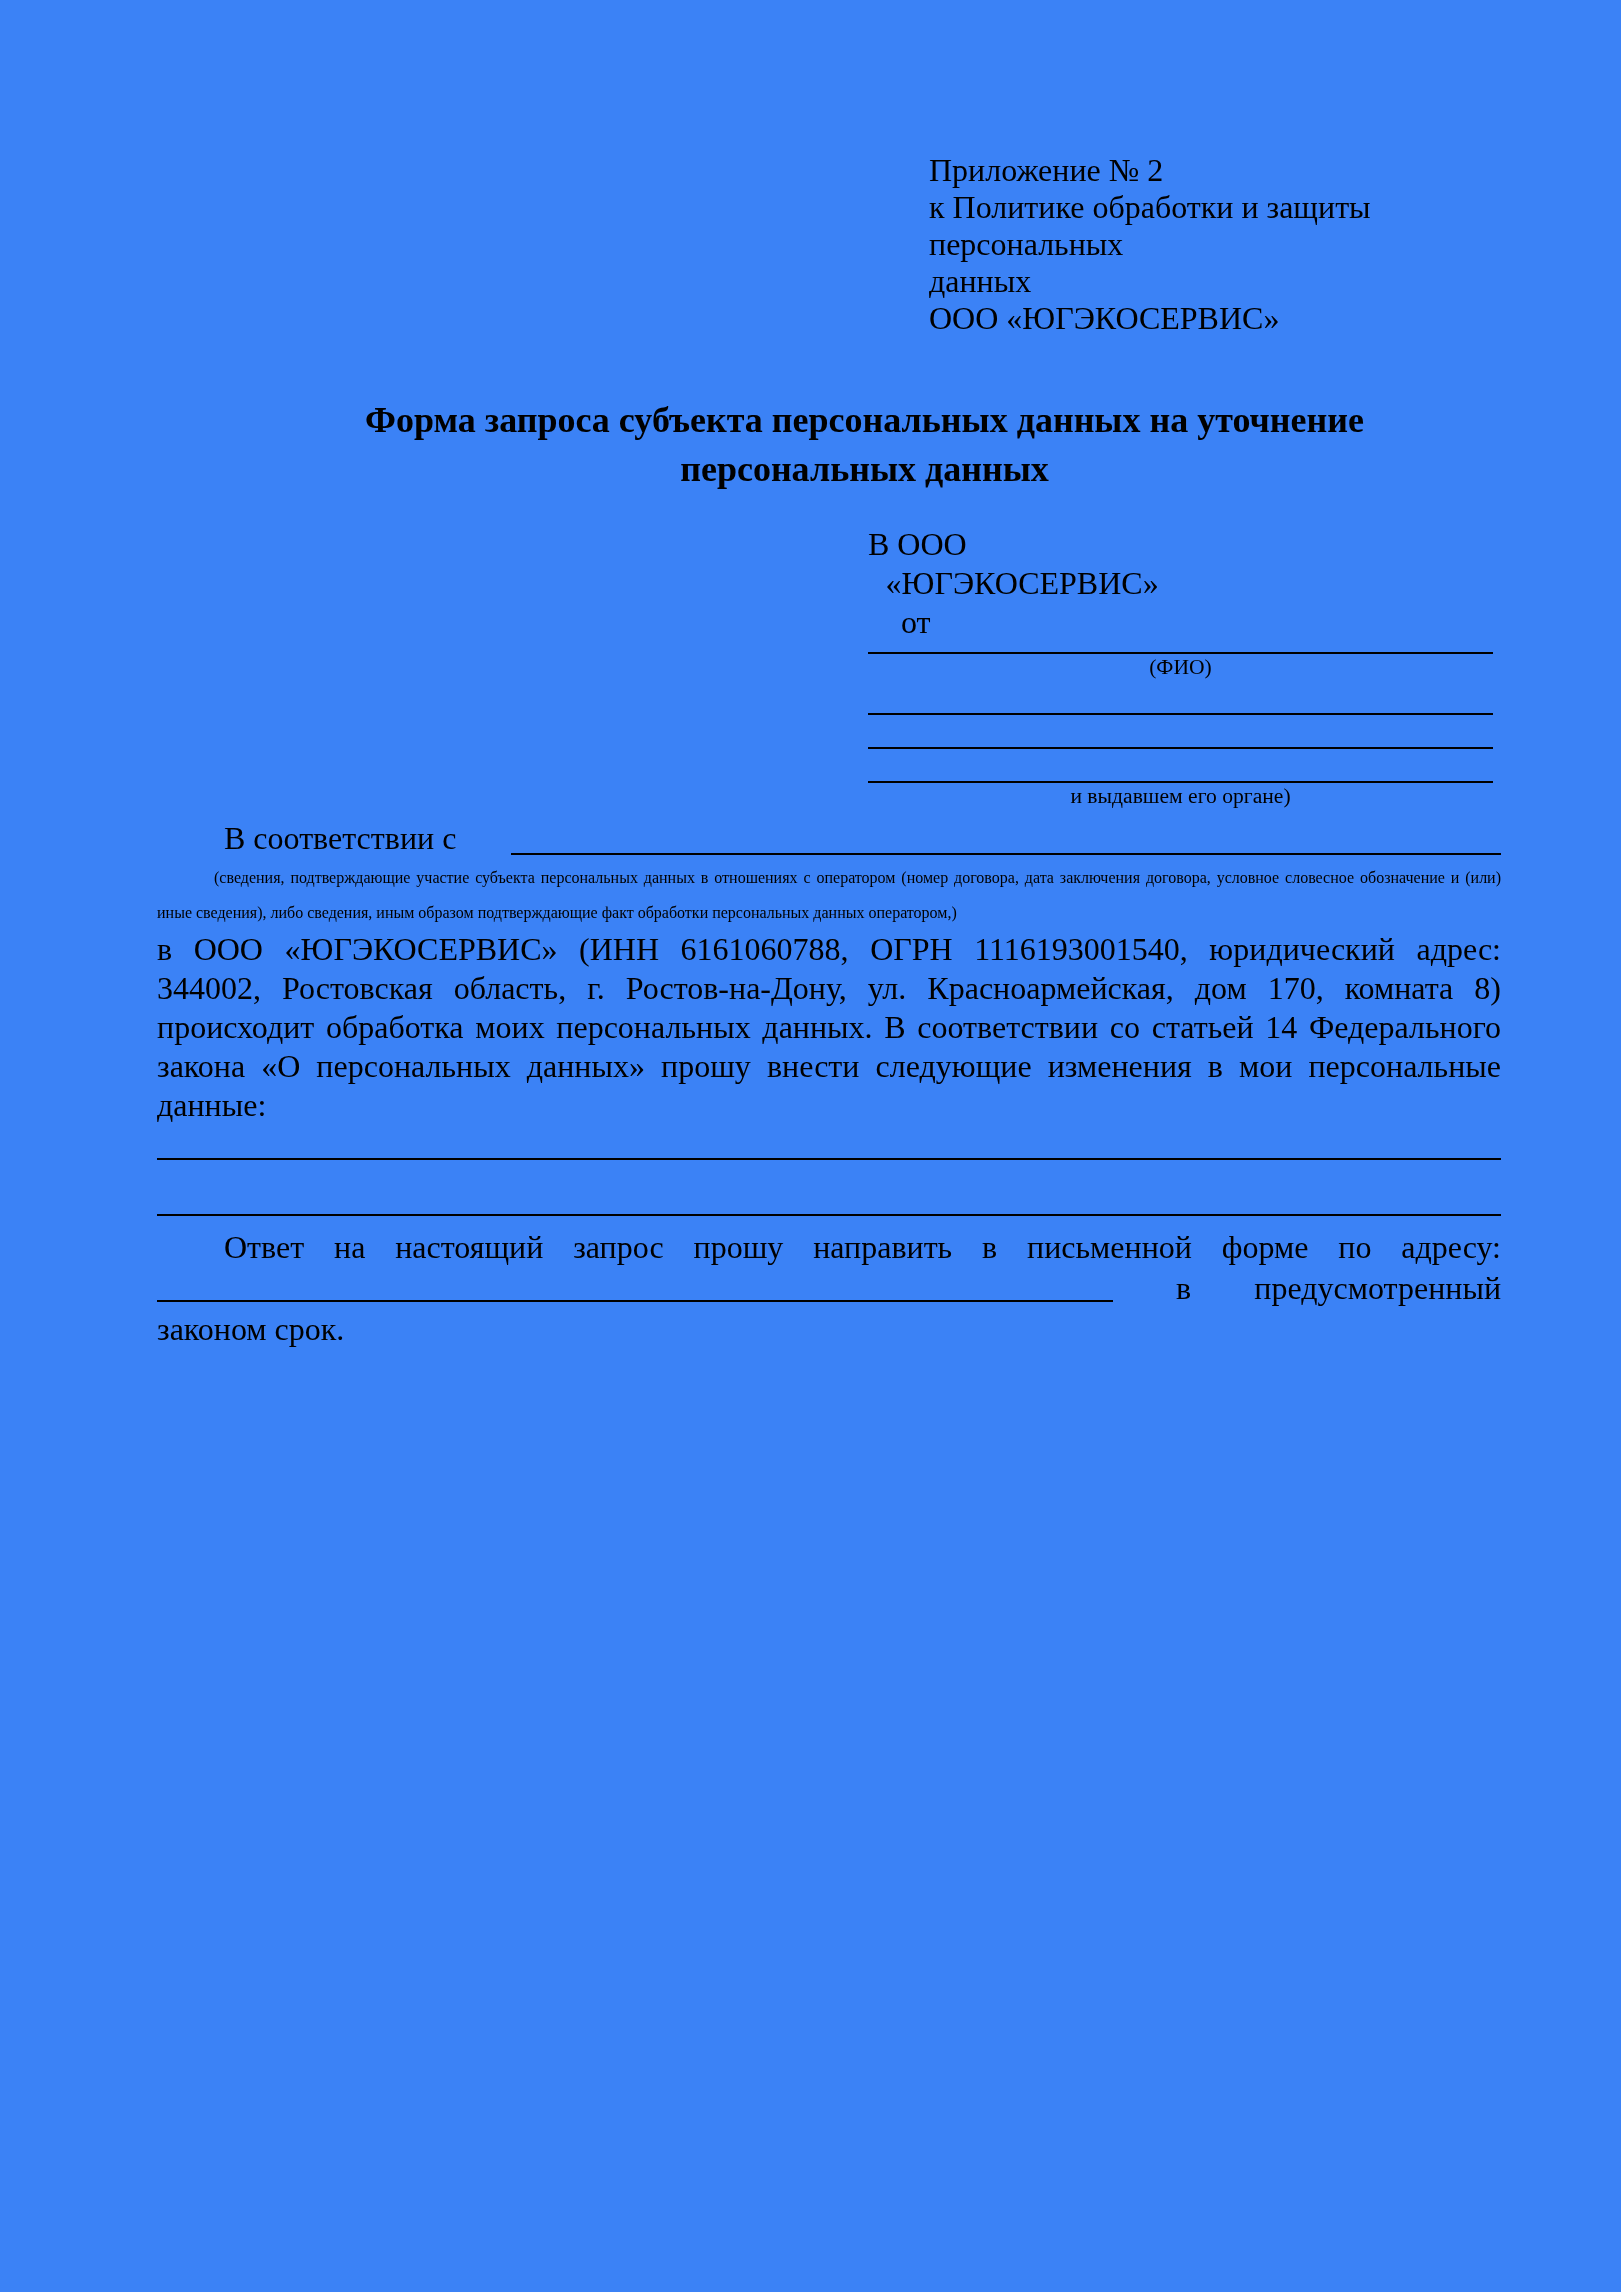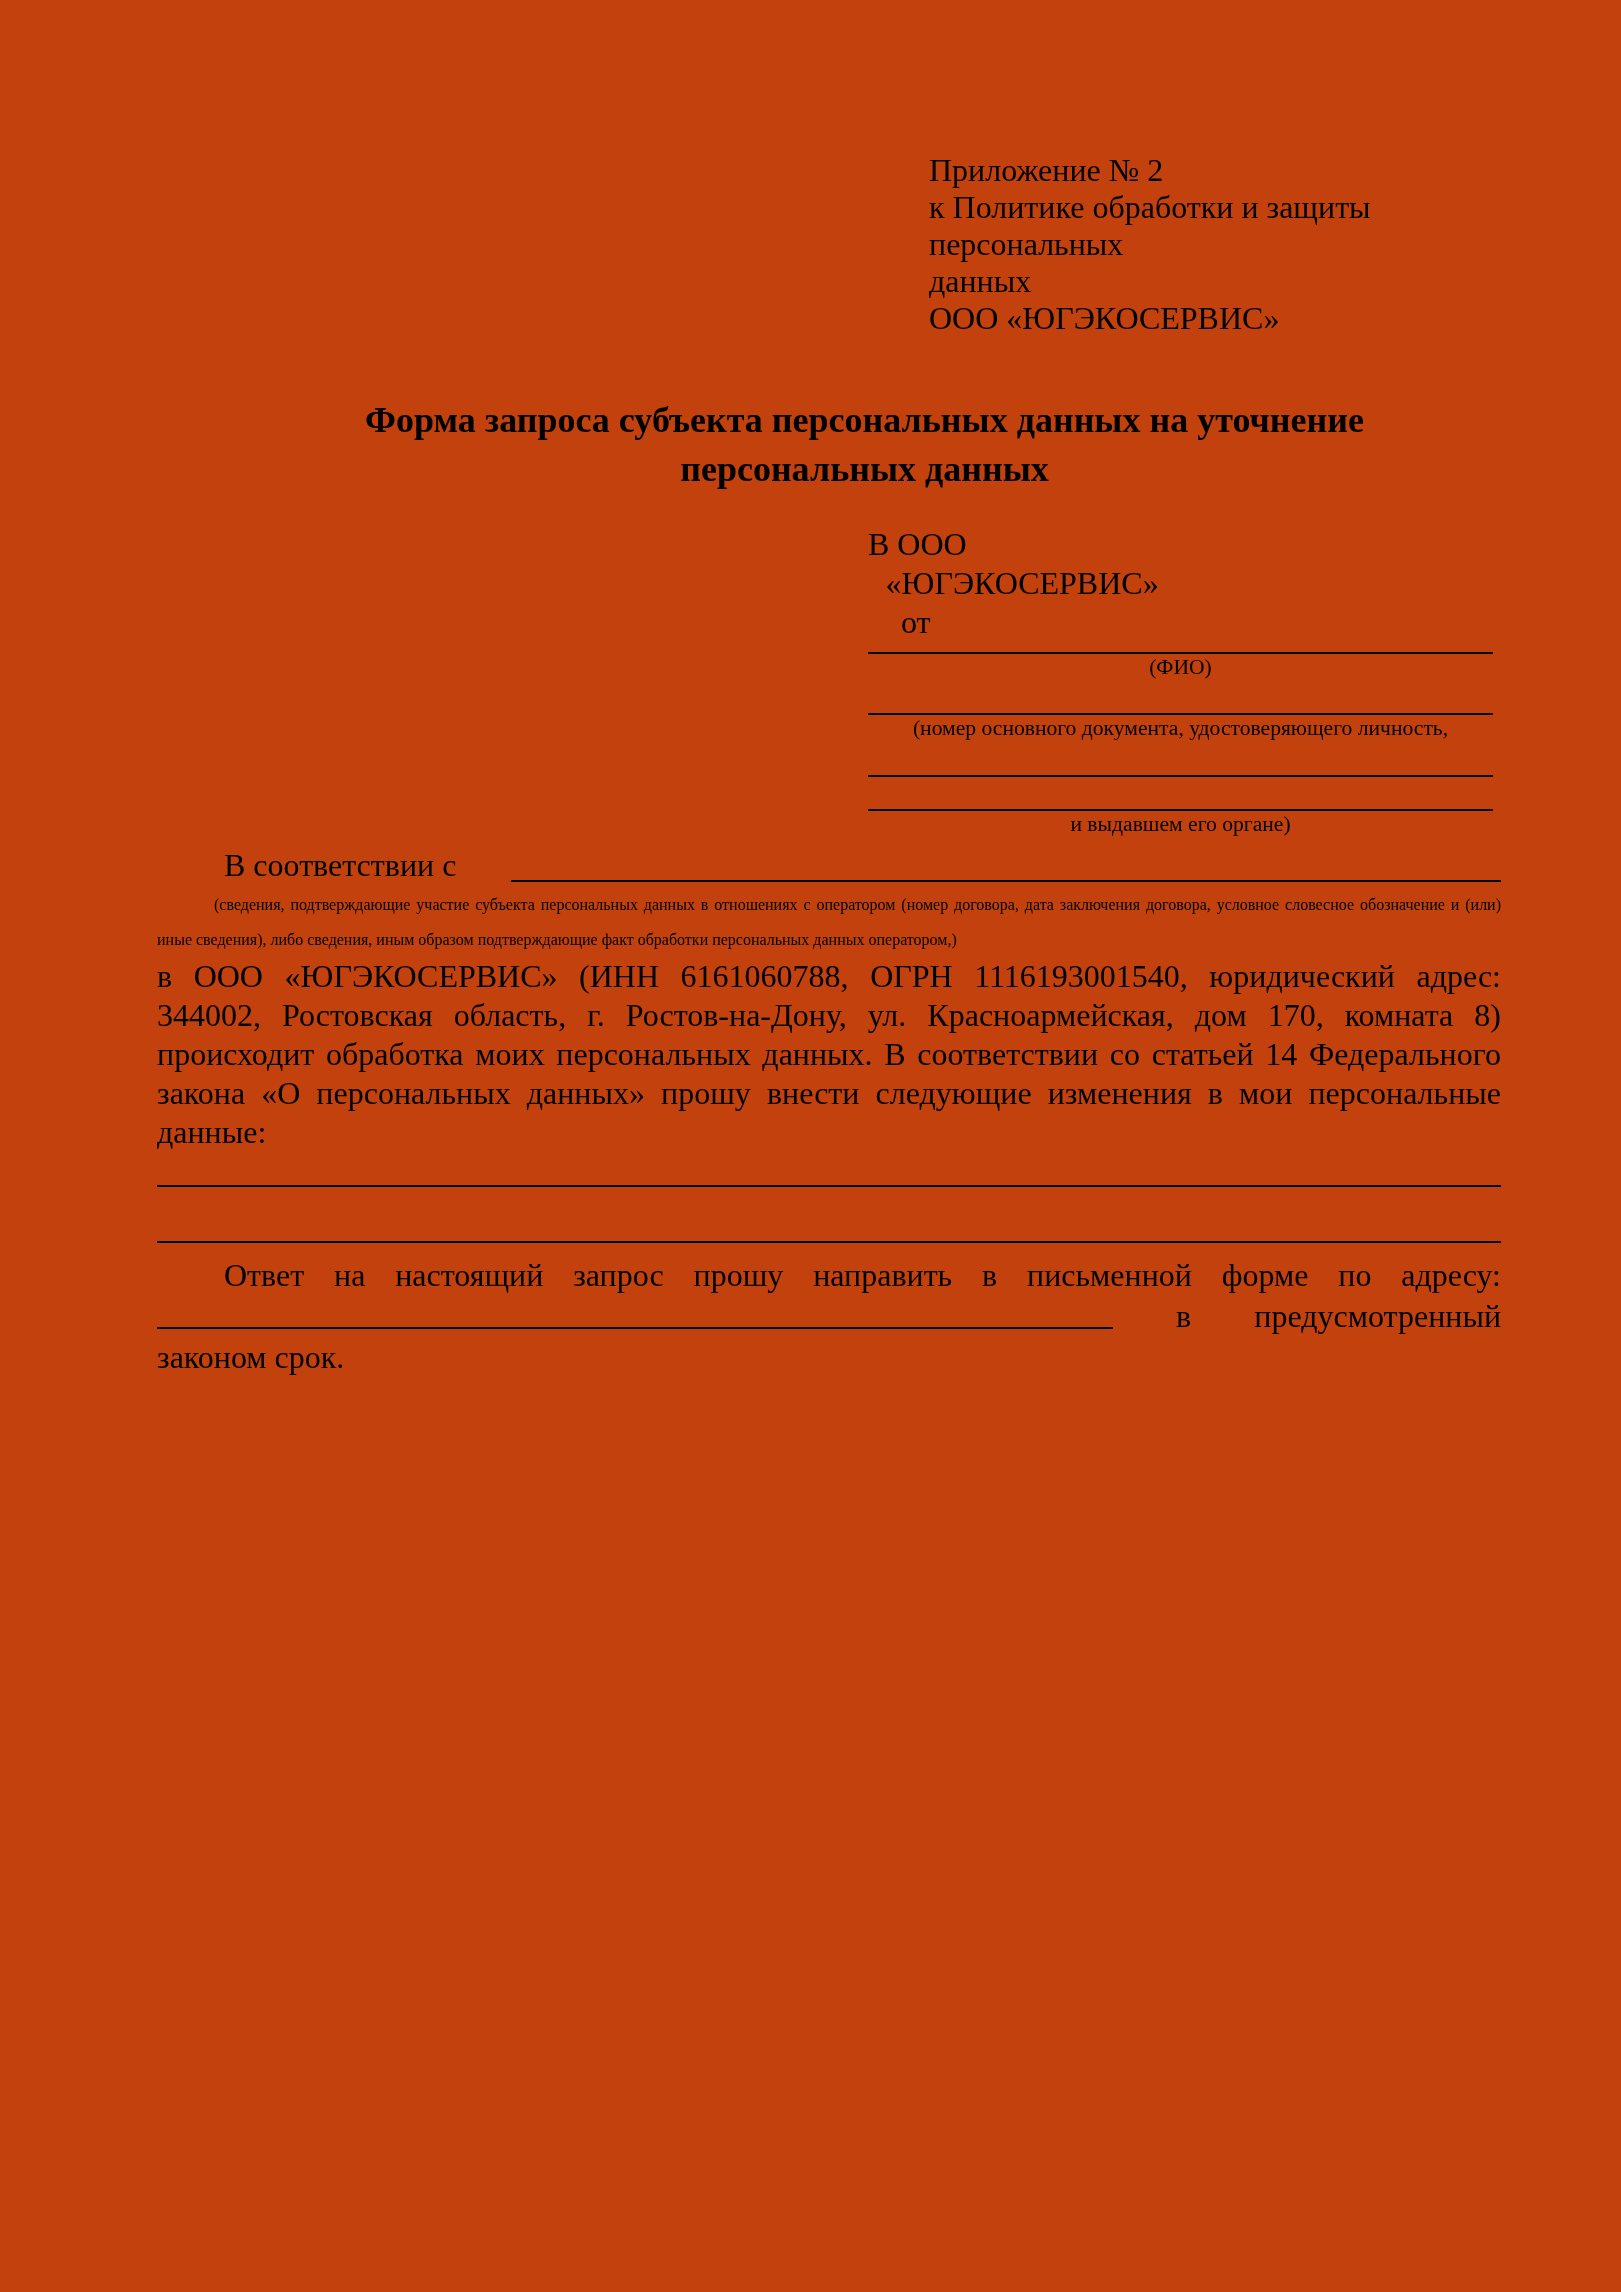--- a/index.html
+++ b/index.html
@@ -1,20 +1,20 @@
 <!DOCTYPE html>
 <html><head>
 <meta charset="utf-8">
 <style>
   html, body { margin: 0; padding: 0; background: #ffffff; }
   .page {
     position: relative;
     width: 1621px;
     height: 2293px;
-    background: #c2410c;
+    background: #3b82f6;
     color: #000000;
     font-family: "Liberation Serif", "DejaVu Serif", serif;
     box-sizing: border-box;
     padding: 152px 120px 0 157px;
     overflow: hidden;
   }
   
   .appendix { margin-left: 772px; font-size: 32px; line-height: 37px; }
   
   .title {
@@ -81,21 +81,20 @@
     <span>персональных данных</span>
   </div>
 
   <div class="recipient">
     <div class="r1">В ООО</div>
     <div class="r2">«ЮГЭКОСЕРВИС»</div>
     <div class="r3">от</div>
     <div class="blank"></div>
     <div class="cap">(ФИО)</div>
     <div class="blank tall"></div>
-    <div class="cap">(номер основного документа, удостоверяющего личность,</div>
     <div class="blank tall"></div>
     <div class="blank tall"></div>
     <div class="cap">и выдавшем его органе)</div>
   </div>
 
 
   <div class="lead-row">
     <span class="lead-text">В соответствии с</span>
     <span class="lead-line"></span>
   </div>

